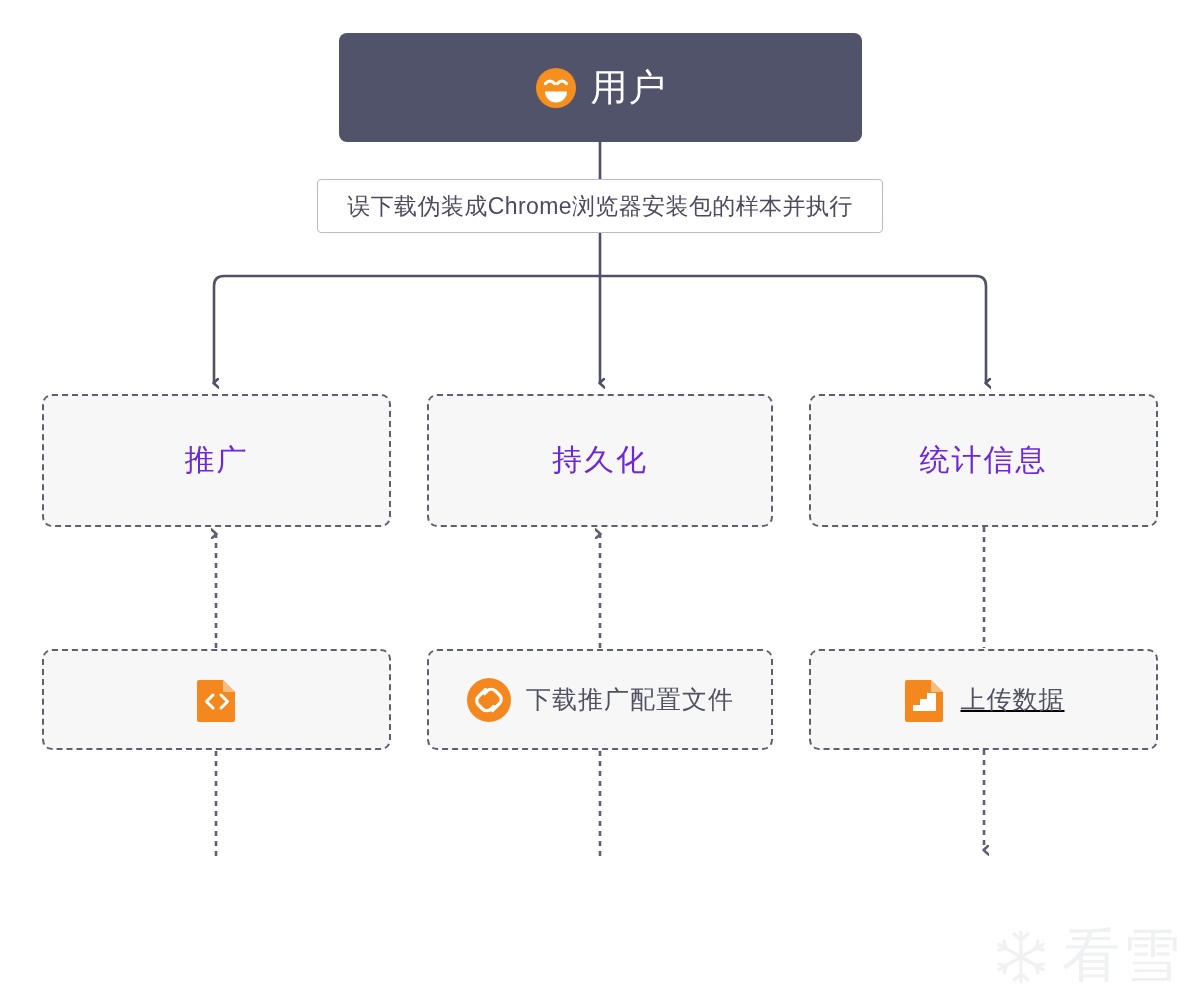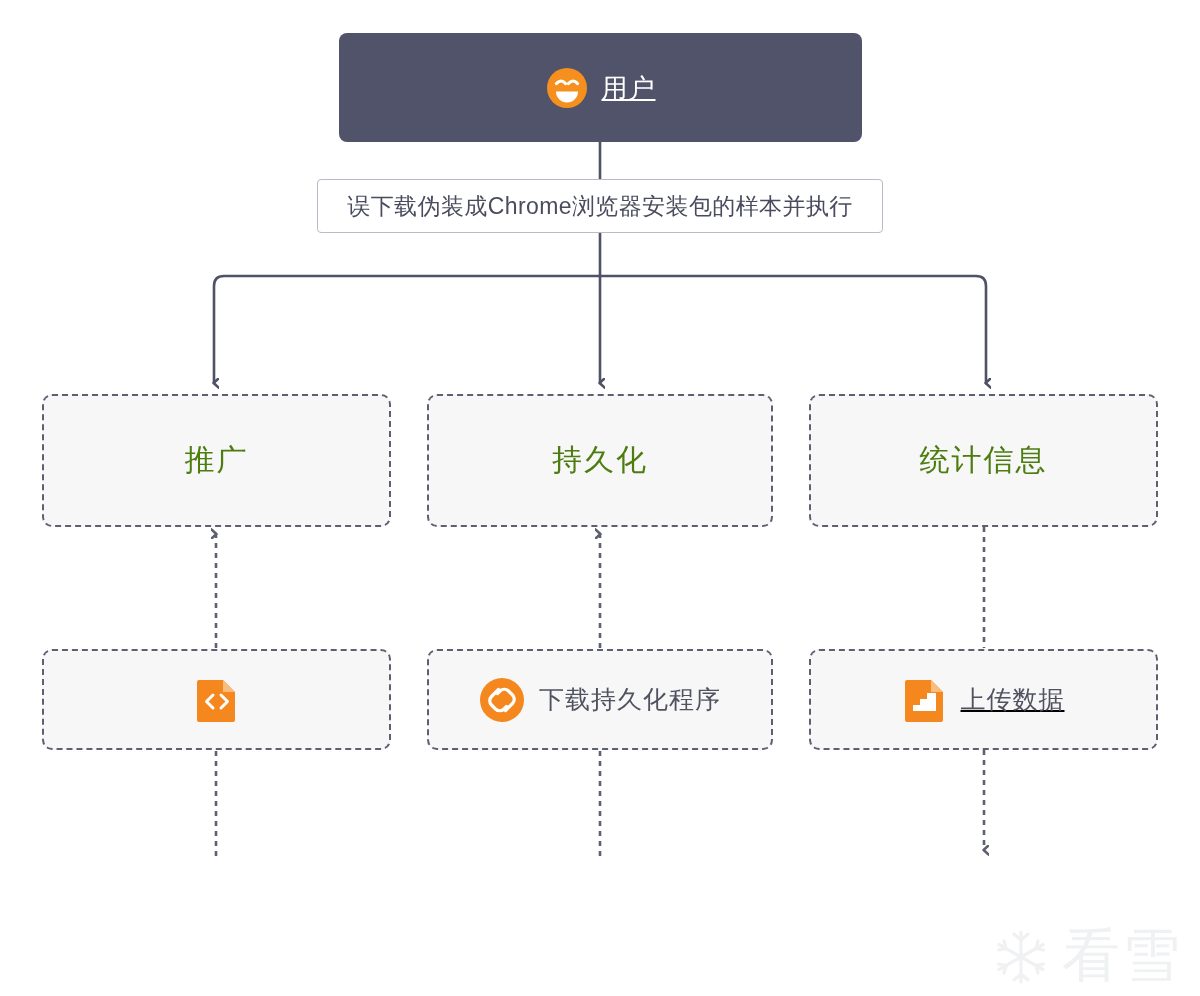--- a/index.html
+++ b/index.html
@@ -34,46 +34,45 @@
     align-items: center;
     justify-content: center;
   }
   
   .node-root {
     background: #51536a;
     border-radius: 8px;
     color: #ffffff;
   }
   .node-root .node-label {
-    font-size: 26px;
+    font-size: 37px;
     color: #ffffff;
     letter-spacing: 1px;
     line-height: 1;
-    text-decoration: underline;
   }
   
   .node-caption {
     background: #ffffff;
     border: 1px solid #b9bbc6;
     border-radius: 4px;
   }
   .node-caption .node-label {
     font-size: 23px;
     color: #4a4c5e;
     letter-spacing: 0.4px;
   }
   
   .node-dashed {
     background: #f7f7f8;
     border: 2px dashed #5d6070;
     border-radius: 10px;
   }
   .node-stage .node-label {
     font-size: 30px;
-    color: #4d7c0f;
+    color: #6d28d9;
     letter-spacing: 2px;
   }
   .node-task .node-label,
   .node-server .node-label {
     font-size: 25px;
     color: #50525f;
     letter-spacing: 1px;
   }
   .row {
     display: flex;
@@ -187,21 +186,21 @@
 
   <div class="node node-dashed node-task" style="left:427px; top:649px; width:346px; height:101px;">
     <div class="row">
       <span class="icon-slot">
         <svg width="46" height="46" viewBox="0 0 46 46" xmlns="http://www.w3.org/2000/svg">
           <circle cx="23" cy="23" r="22" fill="#f5871f"></circle>
           <path d="M19.5,12.5 L12.5,19.5 a6,6 0 0 0 0,8.5 l4,4 a6,6 0 0 0 8.5,0 l2.5,-2.5" fill="none" stroke="#ffffff" stroke-width="3.2" stroke-linecap="round" stroke-linejoin="round"></path>
           <path d="M26.5,33.5 L33.5,26.5 a6,6 0 0 0 0,-8.5 l-4,-4 a6,6 0 0 0 -8.5,0 l-2.5,2.5" fill="none" stroke="#ffffff" stroke-width="3.2" stroke-linecap="round" stroke-linejoin="round"></path>
         </svg>
       </span>
-      <span class="node-label">下载持久化程序</span>
+      <span class="node-label">下载推广配置文件</span>
     </div>
   </div>
 
   <div class="node node-dashed node-task" style="left:809px; top:649px; width:349px; height:101px;text-decoration:underline;">
     <div class="row">
       <span class="icon-slot">
         <svg width="44" height="48" viewBox="0 0 44 48" xmlns="http://www.w3.org/2000/svg">
           <path d="M4,4 h24 l12,12 v28 a2,2 0 0 1 -2,2 h-34 a2,2 0 0 1 -2,-2 v-38 a2,2 0 0 1 2,-2 z" fill="#f5871f"></path>
           <path d="M28,4 l12,12 h-12 z" fill="#fbbd7e"></path>
           <path d="M10,35 L10,29 L17,29 L17,23 L24,23 L24,17 L33,17 L33,35 Z" fill="#ffffff"></path>

